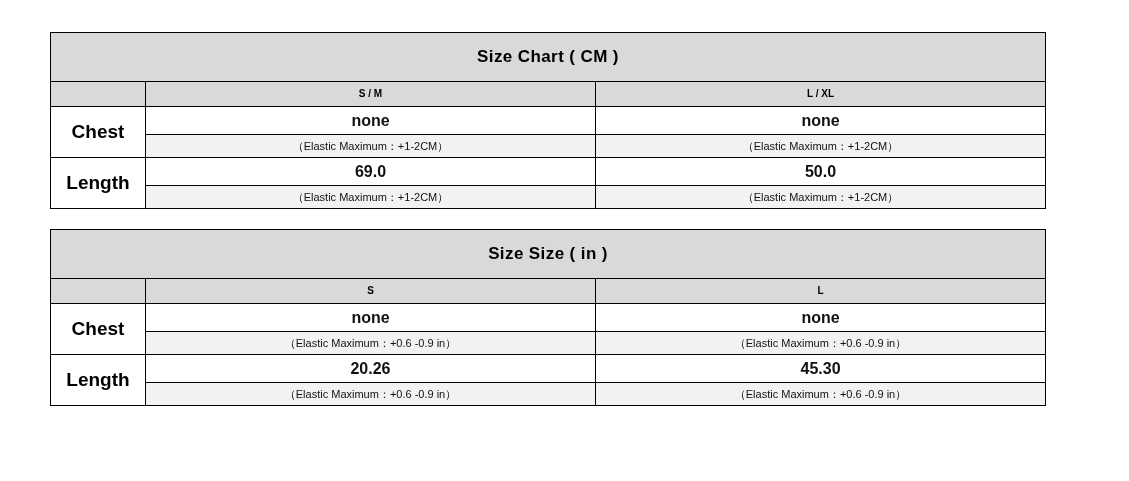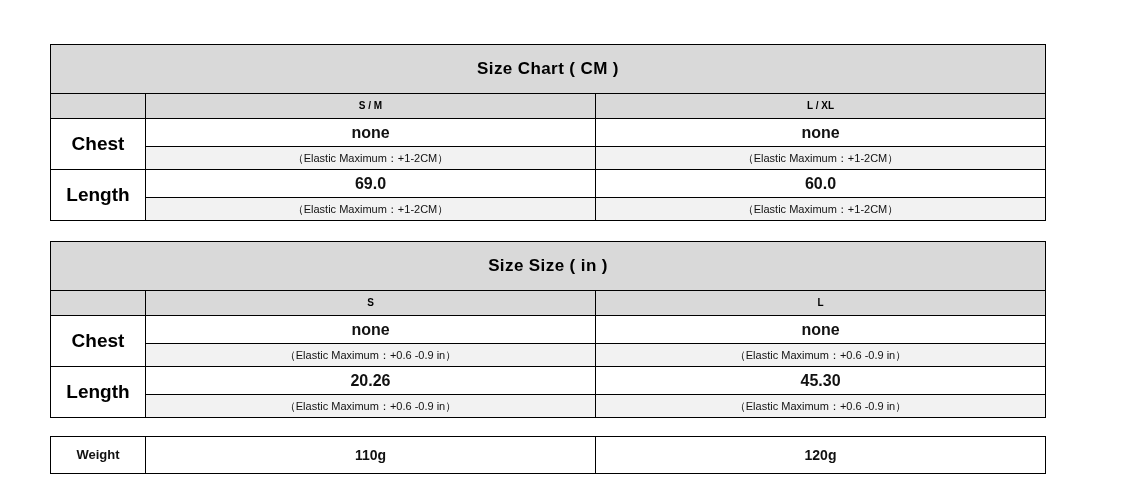--- a/index.html
+++ b/index.html
@@ -11,21 +11,21 @@
     width: 1129px;
     height: 481px;
     font-family: "Liberation Sans", sans-serif;
     color: #111111;
     position: relative;
     overflow: hidden;
   }
   .page {
     position: absolute;
     left: 50px;
-    top: 44px;
+    top: 32px;
     width: 995px;
   }
 
   table.size-table {
     border-collapse: collapse;
     table-layout: fixed;
     width: 995px;
     background: #ffffff;
   }
   table.size-table td {
@@ -122,21 +122,21 @@
         <td class="value-main">none</td>
         <td class="value-main">none</td>
       </tr>
       <tr>
         <td class="value-note">（Elastic Maximum：+1-2CM）</td>
         <td class="value-note">（Elastic Maximum：+1-2CM）</td>
       </tr>
       <tr>
         <td class="row-label" rowspan="2">Length</td>
         <td class="value-main">69.0</td>
-        <td class="value-main">60.0</td>
+        <td class="value-main">50.0</td>
       </tr>
       <tr>
         <td class="value-note">（Elastic Maximum：+1-2CM）</td>
         <td class="value-note">（Elastic Maximum：+1-2CM）</td>
       </tr>
     </tbody>
   </table>
 
   <div class="gap-20"></div>
 
@@ -171,28 +171,14 @@
       </tr>
       <tr>
         <td class="value-note">（Elastic Maximum：+0.6 -0.9 in）</td>
         <td class="value-note">（Elastic Maximum：+0.6 -0.9 in）</td>
       </tr>
     </tbody>
   </table>
 
   <div class="gap-18"></div>
 
-  <table class="size-table">
-    <colgroup>
-      <col class="c-label">
-        <col class="c-val">
-        <col class="c-val">
-    </colgroup>
-    <tbody>
-      <tr>
-        <td class="weight-label">Weight</td>
-        <td class="weight-value">110g</td>
-        <td class="weight-value">120g</td>
-      </tr>
-    </tbody>
-  </table>
 
 </div>
 
 </body></html>

